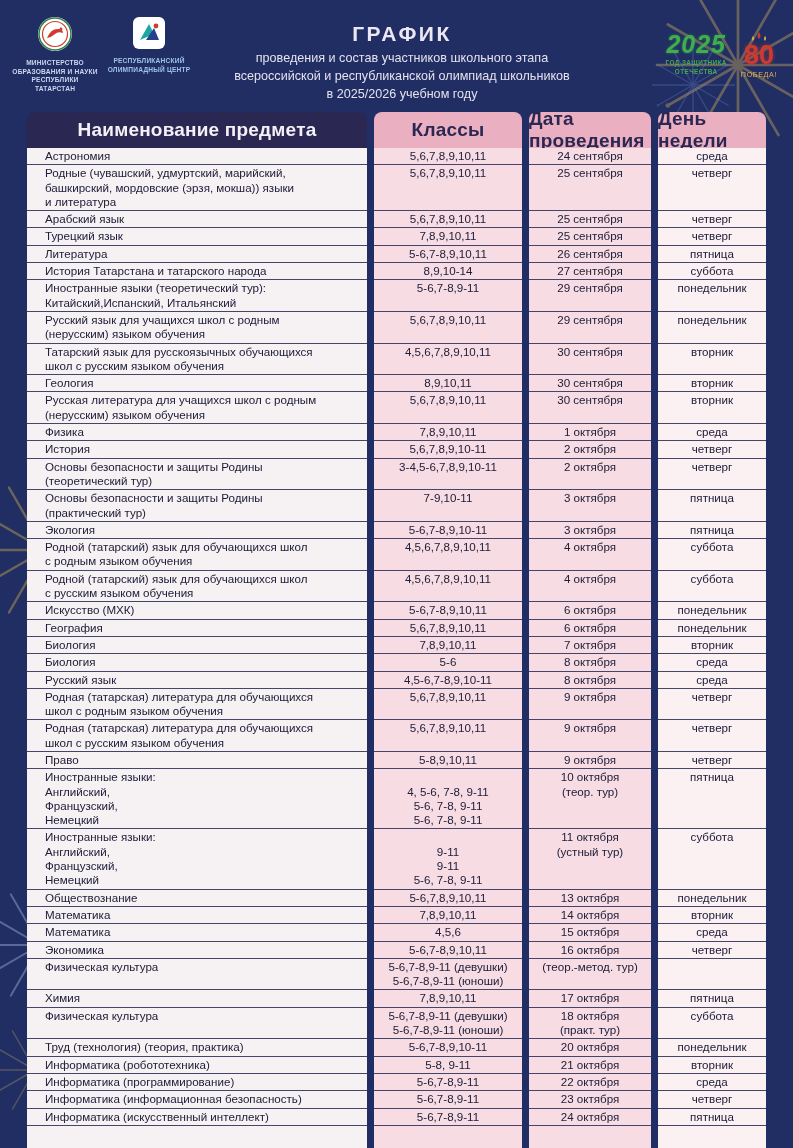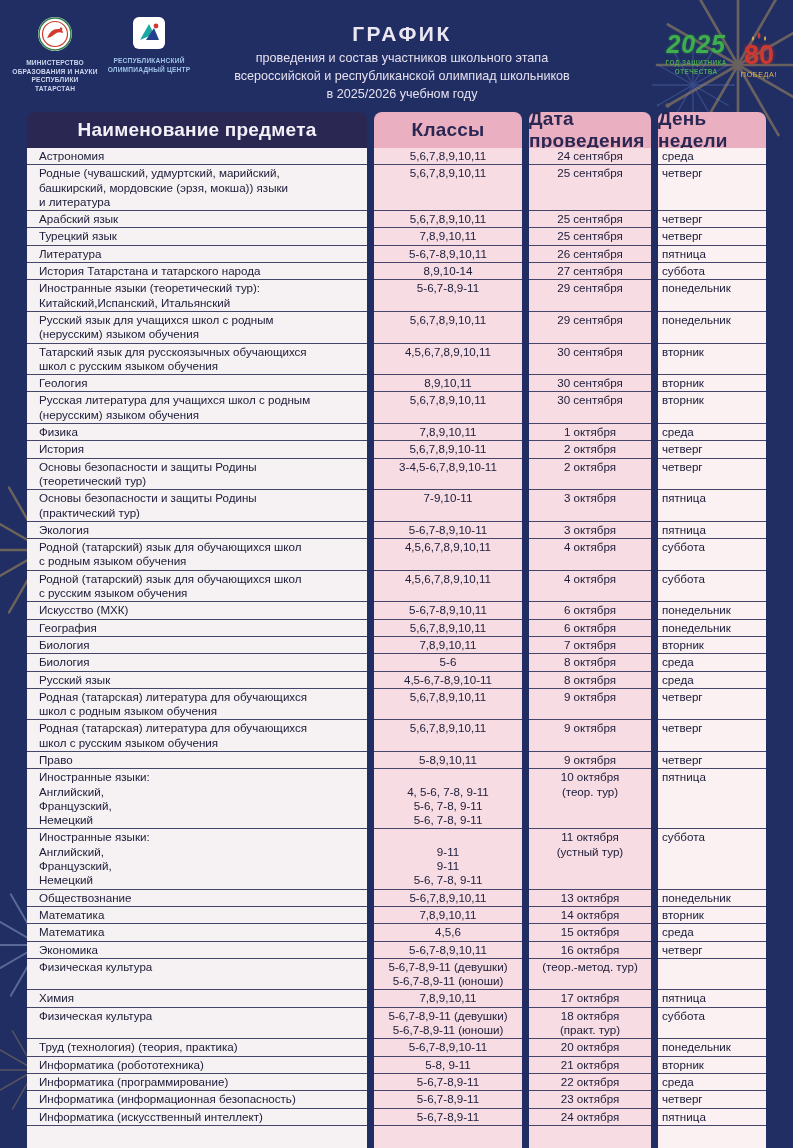--- a/index.html
+++ b/index.html
@@ -38,24 +38,24 @@
 
   
   .table { position:absolute; left:27px; right:27px; top:112px; bottom:0; z-index:2; }
   .grid4 { display:grid; grid-template-columns:340px 148px 122px 1fr; column-gap:7px; }
   .th { height:36px; display:flex; align-items:center; justify-content:center;
         font-weight:bold; font-size:19px; border-radius:8px 8px 0 0; letter-spacing:.2px; }
   .th-subject { background:var(--header-dark,#2a2753); color:#f3f0f7; }
   .th-pink { background:var(--pink-header,#eab0c1); color:#2a2753; }
   .cell { font-size:11.6px; line-height:14.3px; color:#20203c; padding:1px 4px 1px;
           border-bottom:1px solid #45456a; white-space:pre-line; }
-  .cell-subject { background:var(--light-cell,#f6f1f2); text-align:left; padding-left:12px; padding-right:6px; }
+  .cell-subject { background:var(--light-cell,#f6f1f2); text-align:left; padding-left:18px; padding-right:6px; }
   .cell-classes { background:var(--pink-cell,#f7dce3); text-align:center; }
   .cell-date { background:var(--pink-cell,#f7dce3); text-align:center; }
-  .cell-day { background:var(--day-cell,#fbf1f3); text-align:left; }
+  .cell-day { background:var(--day-cell,#fbf1f3); text-align:center; }
   .cell.filler { border-bottom:none; height:60px; }
 </style>
 </head>
 <body>
 
 <div class="page">
 
   <svg width="0" height="0" style="position:absolute" aria-hidden="true">
     <defs>
       <g id="fw" stroke="currentColor" stroke-width="1.5" stroke-linecap="round">

